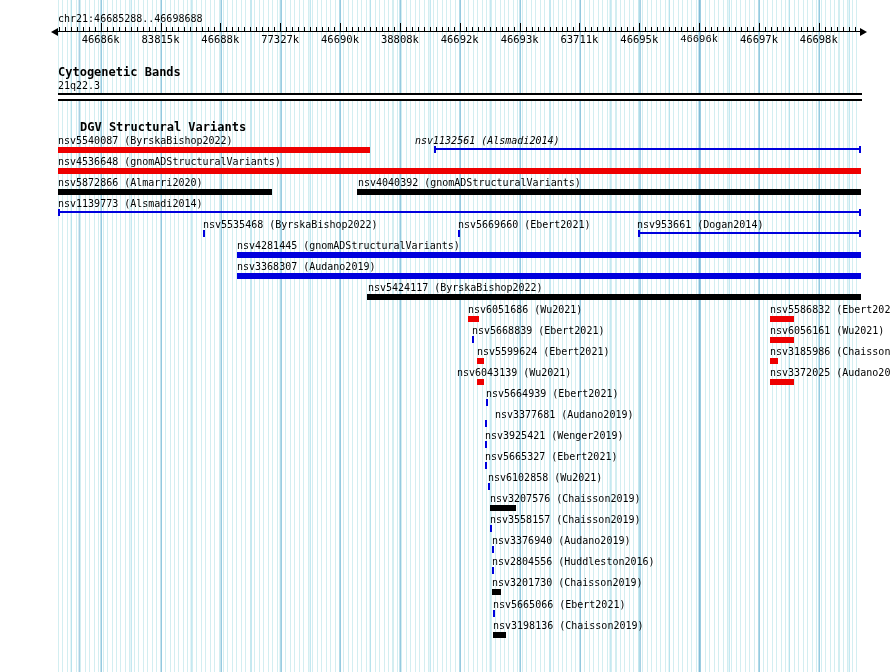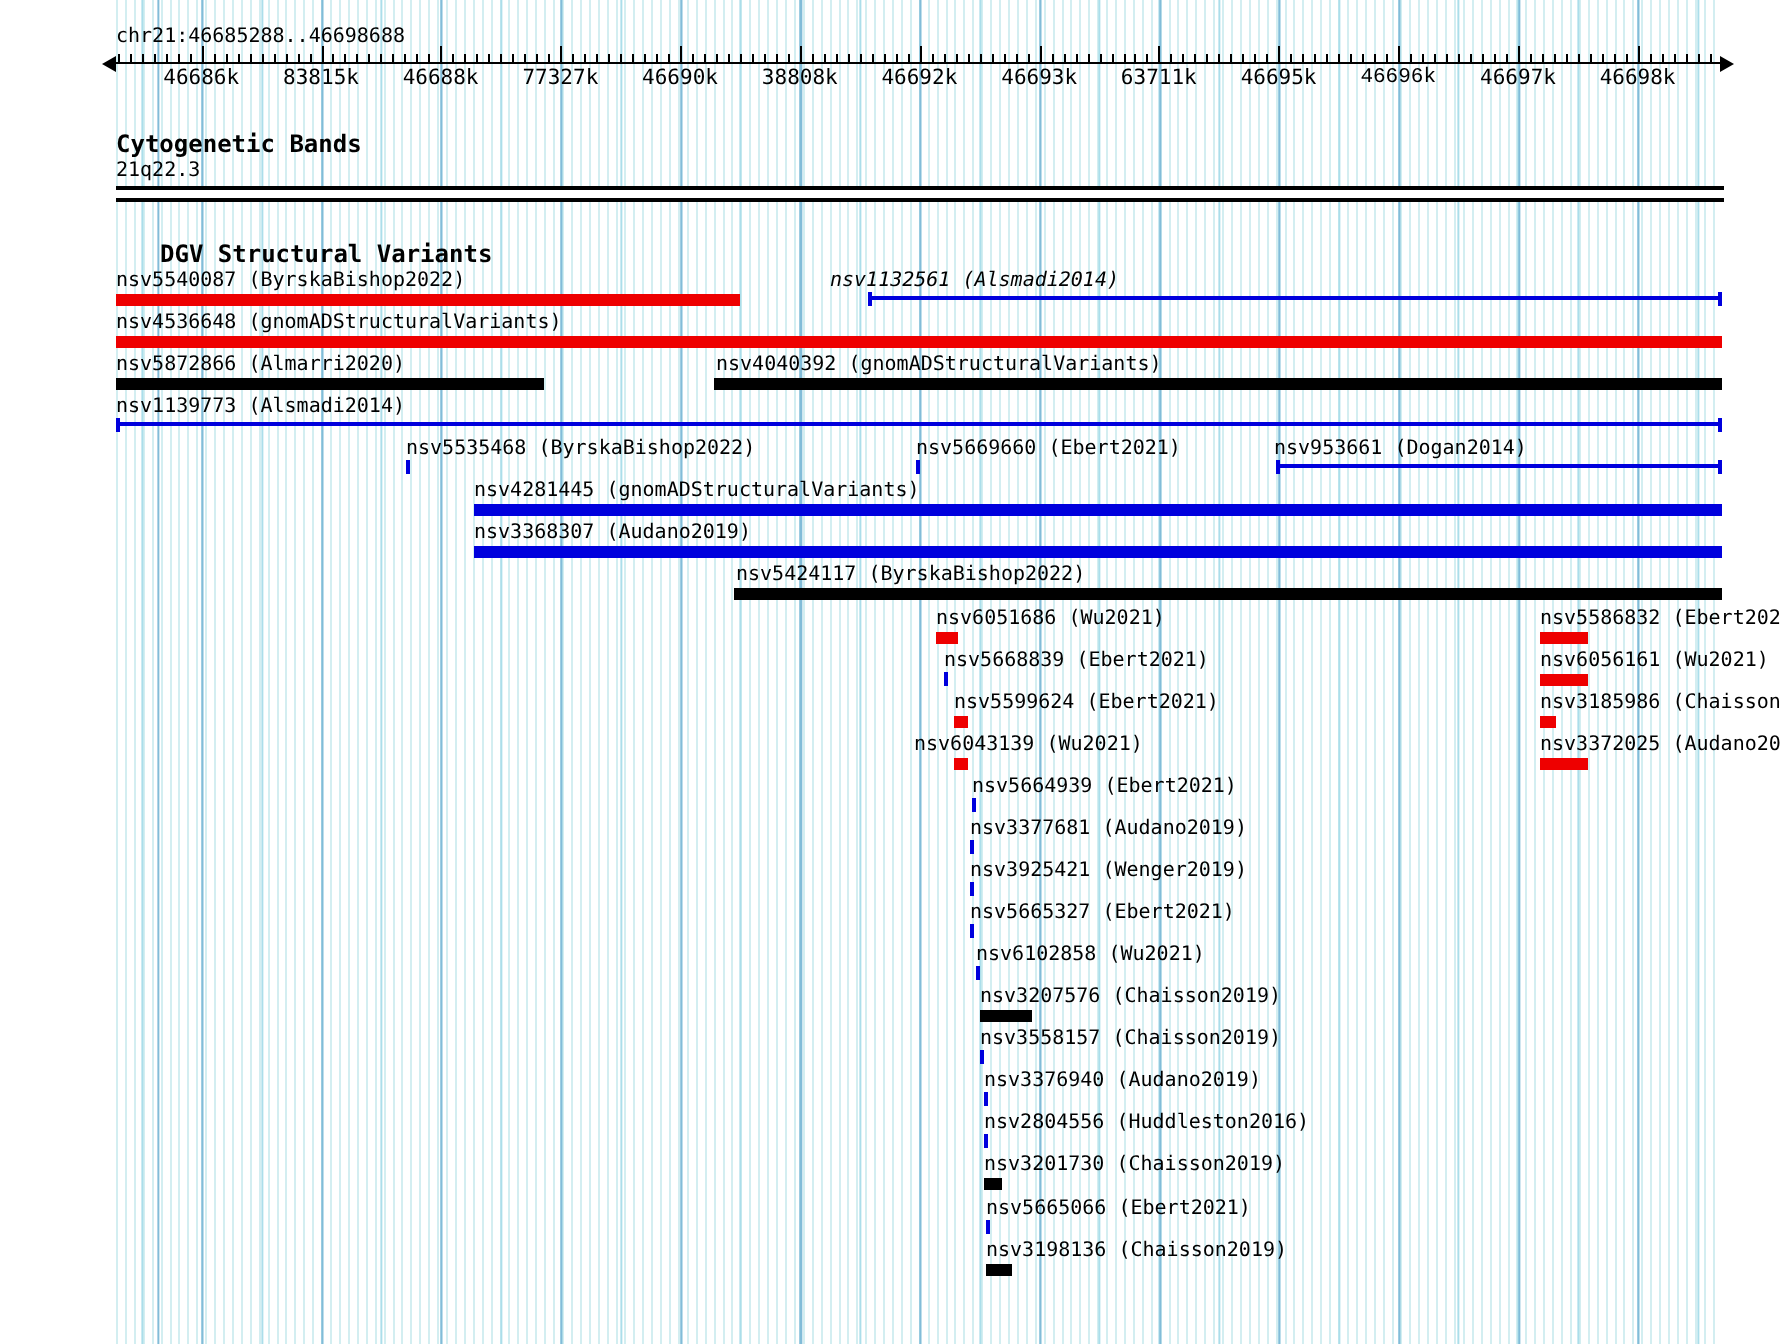--- a/index.html
+++ b/index.html
@@ -247,21 +247,21 @@
       <div class="vlabel" style="left: 477px; top: 347px;">nsv5599624 (Ebert2021)</div>
       <div class="glyph" style="left: 477px; top: 358px; width: 7px; height: 6px; background: rgb(238, 0, 0);"></div>
       <div class="vlabel" style="left: 770px; top: 347px;">nsv3185986 (Chaisson2019)</div>
       <div class="glyph" style="left: 770px; top: 358px; width: 8px; height: 6px; background: rgb(238, 0, 0);"></div>
       <div class="vlabel" style="left: 457px; top: 368px;">nsv6043139 (Wu2021)</div>
       <div class="glyph" style="left: 477px; top: 379px; width: 7px; height: 6px; background: rgb(238, 0, 0);"></div>
       <div class="vlabel" style="left: 770px; top: 368px;">nsv3372025 (Audano2019)</div>
       <div class="glyph" style="left: 770px; top: 379px; width: 24px; height: 6px; background: rgb(238, 0, 0);"></div>
       <div class="vlabel" style="left: 486px; top: 389px;">nsv5664939 (Ebert2021)</div>
       <div class="glyph" style="left: 486px; top: 399px; width: 2px; height: 7px; background: rgb(0, 0, 221);"></div>
-      <div class="vlabel" style="left: 485px; top: 410px;">nsv3377681 (Audano2019)</div>
+      <div class="vlabel" style="left: 495px; top: 410px;">nsv3377681 (Audano2019)</div>
       <div class="glyph" style="left: 485px; top: 420px; width: 2px; height: 7px; background: rgb(0, 0, 221);"></div>
       <div class="vlabel" style="left: 485px; top: 431px;">nsv3925421 (Wenger2019)</div>
       <div class="glyph" style="left: 485px; top: 441px; width: 2px; height: 7px; background: rgb(0, 0, 221);"></div>
       <div class="vlabel" style="left: 485px; top: 452px;">nsv5665327 (Ebert2021)</div>
       <div class="glyph" style="left: 485px; top: 462px; width: 2px; height: 7px; background: rgb(0, 0, 221);"></div>
       <div class="vlabel" style="left: 488px; top: 473px;">nsv6102858 (Wu2021)</div>
       <div class="glyph" style="left: 488px; top: 483px; width: 2px; height: 7px; background: rgb(0, 0, 221);"></div>
       <div class="vlabel" style="left: 490px; top: 494px;">nsv3207576 (Chaisson2019)</div>
       <div class="glyph" style="left: 490px; top: 505px; width: 26px; height: 6px; background: rgb(0, 0, 0);"></div>
       <div class="vlabel" style="left: 490px; top: 515px;">nsv3558157 (Chaisson2019)</div>

